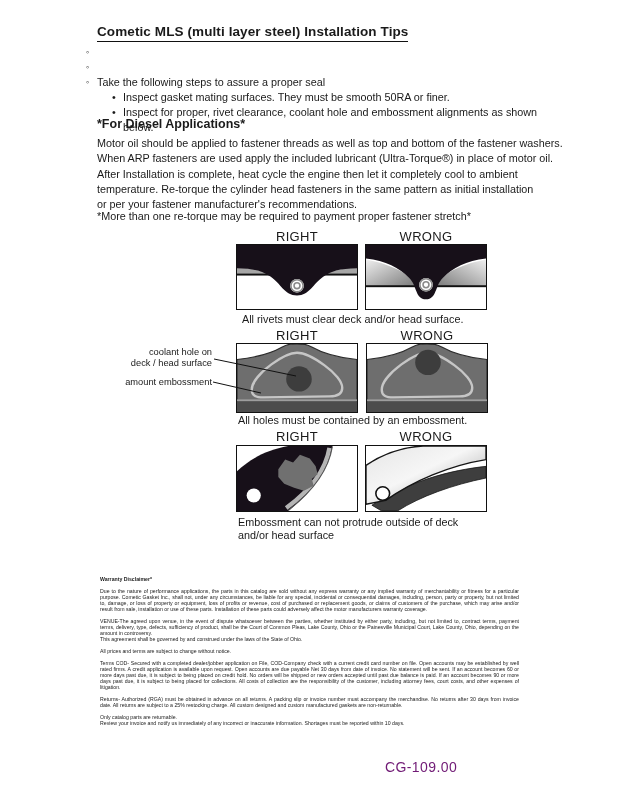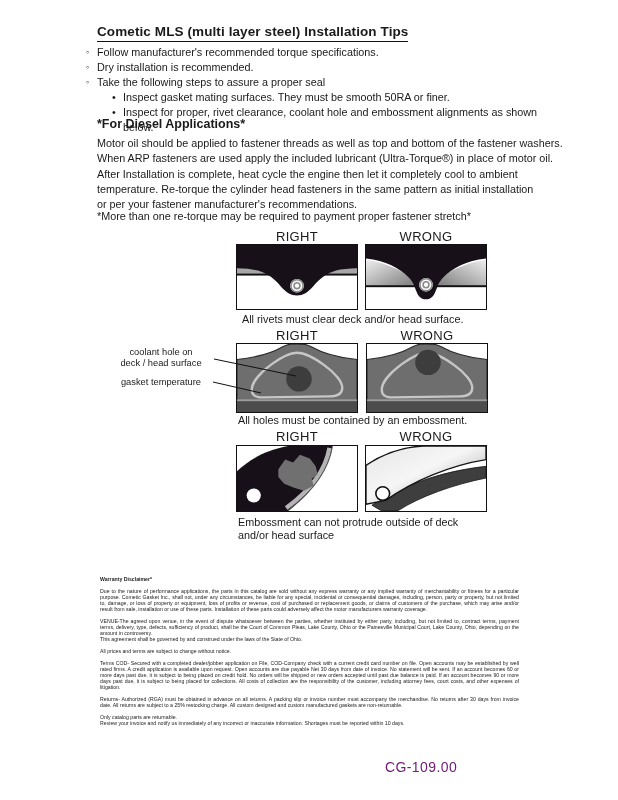--- a/index.html
+++ b/index.html
@@ -14,43 +14,41 @@
   .brow.sub{margin-left:26px;}
   .brow .m.o{font-size:9px;line-height:15px;}
   .diesel-heading{left:97px;top:117px;font-size:12.5px;font-weight:bold;}
   .bodytext{font-size:10.8px;line-height:14.8px;white-space:pre-line;}
   .para1{left:97px;top:136px;}
   .para2{left:97px;top:167px;}
   .note{left:97px;top:209px;}
   .hdr{width:122px;text-align:center;font-size:13px;letter-spacing:.3px;}
   .diag{border:1.8px solid #111;box-sizing:border-box;background:#fff;display:block;}
   .caption{font-size:10.8px;line-height:13px;white-space:pre-line;}
-  .ann{width:102px;text-align:center;font-size:9.3px;line-height:11px;white-space:pre-line;}
+  .ann{width:102px;text-align:right;font-size:9.3px;line-height:11px;white-space:pre-line;}
   .overlay{left:0;top:0;pointer-events:none;}
   .legal{left:100px;top:576px;width:419px;font-size:5.2px;line-height:6px;color:#222;
          text-align:justify;}
   .legal p{margin:0 0 6px 0;white-space:pre-line;}
   .legal .lh{font-weight:bold;margin-bottom:6px;}
   .page-code{left:385px;top:759px;font-size:14px;color:#701a75;letter-spacing:.4px;}
 </style>
 </head>
 <body>
 
 <div class="page">
 
   <div class="abs title">Cometic MLS (multi layer steel) Installation Tips</div>
 
   <div class="abs bullets">
     <div class="brow">
       <span class="m o">◦</span>
-      <span>Follow manufacturer's recommended torque specifications.</span>
     </div>
     <div class="brow">
       <span class="m o">◦</span>
-      <span>Dry installation is recommended.</span>
     </div>
     <div class="brow">
       <span class="m o">◦</span>
       <span>Take the following steps to assure a proper seal</span>
     </div>
     <div class="brow sub">
       <span class="m">•</span>
       <span>Inspect gasket mating surfaces.  They must be smooth 50RA or finer.</span>
     </div>
     <div class="brow sub">
@@ -102,21 +100,21 @@
     <circle cx="61" cy="41" r="3" fill="none" stroke="#8a8a8a" stroke-width="1.6"></circle>
   </svg>
 
   <div class="abs caption" style="left:242px;top:313px;">All rivets must clear deck and/or head surface.</div>
 
   <div class="abs hdr" style="left:236px;top:328px;">RIGHT</div>
   <div class="abs hdr" style="left:366px;top:328px;">WRONG</div>
 
   <div class="abs ann" style="left:110px;top:347px;">coolant hole on
 deck / head surface</div>
-  <div class="abs ann" style="left:110px;top:377px;">gasket temperature</div>
+  <div class="abs ann" style="left:110px;top:377px;">amount embossment</div>
 
   <svg class="abs diag" style="left:236px;top:343px;" width="122" height="70" viewBox="0 0 122 70" preserveAspectRatio="none">
     <rect width="122" height="70" fill="#ffffff"></rect>
     <path d="M0,70 L0,16 C18,14 34,10 46,3 C52,0 54,0 61,0 C68,0 70,0 76,3 C88,10 104,14 122,16 L122,70 Z" fill="#6e6e6e" stroke="#2a2a2a" stroke-width="1.1"></path>
     <path d="M15,47 C15,40 23,30 35,21 C47,12 55,9 61,9 C67,9 77,13 89,22 C100,30 107,39 107,45 C107,51 102,54 94,54 L27,55 C19,55 15,53 15,47 Z" fill="none" stroke="#c6c6c6" stroke-width="2.4"></path>
     <circle cx="63" cy="36" r="13" fill="#3d3d3d"></circle>
     <rect x="0" y="57" width="122" height="2" fill="#9d9d9d"></rect>
     <rect x="0" y="59" width="122" height="11" fill="#4c4c4c"></rect>
   </svg>
 

